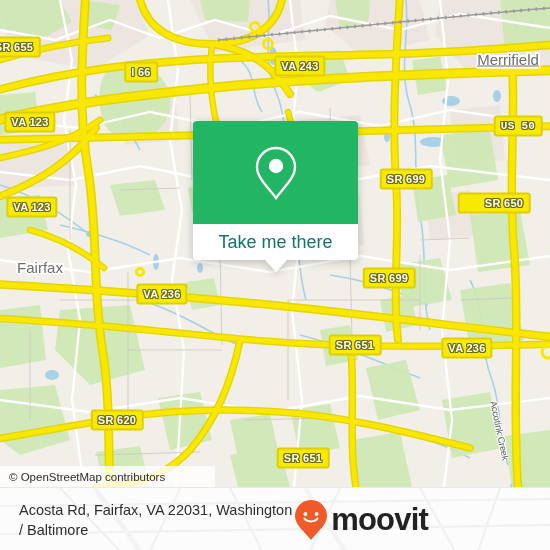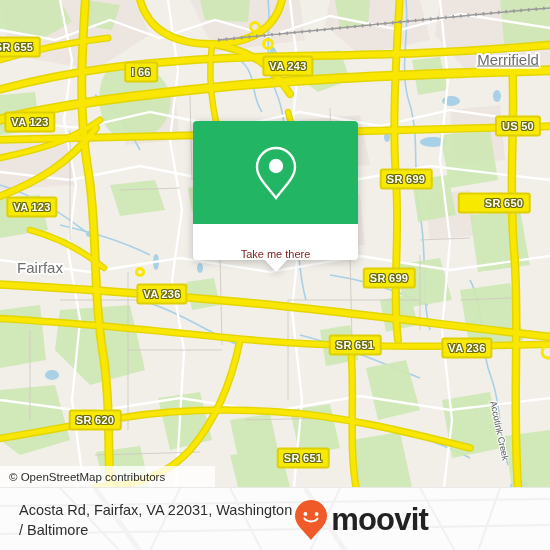--- a/index.html
+++ b/index.html
@@ -86,24 +86,24 @@
     border-radius: 4px 4px 0 0;
     display: flex;
     align-items: center;
     justify-content: center;
   }
   #callout-bottom {
     background: #ffffff;
     height: 36px;
     border-radius: 0 0 4px 4px;
     display: flex;
-    align-items: flex-end;
+    align-items: center;
     justify-content: center;
-    color: #7f1d1d;
-    font-size: 11px;
+    color: #0f766e;
+    font-size: 18px;
   }
   #callout-tail {
     position: absolute;
     left: 50%;
     top: 139px;
     width: 0; height: 0;
     transform: translateX(-50%);
     border-left: 11px solid transparent;
     border-right: 11px solid transparent;
     border-top: 12px solid #ffffff;
@@ -356,31 +356,31 @@
           <circle cx="255" cy="27" r="4.5"></circle>
           <circle cx="268" cy="44" r="4.5"></circle>
           <circle cx="140" cy="272" r="3.6"></circle>
           <circle cx="548" cy="352" r="6"></circle>
         </g>
       </g>
     </svg>
 
     <div class="shield" style="left:14px;  top:47px;">SR 655</div>
     <div class="shield" style="left:141px; top:72px;">I 66</div>
-    <div class="shield" style="left:288px; top:66px;">VA 243</div>
+    <div class="shield" style="left:300px; top:66px;">VA 243</div>
     <div class="shield" style="left:30px;  top:122px;">VA 123</div>
-    <div class="shield" style="left:518px; top:126px;">US 50</div>
+    <div class="shield" style="left:518px; top:126px;font-family:Liberation Mono, monospace;">US 50</div>
     <div class="shield" style="left:32px;  top:207px;">VA 123</div>
     <div class="shield" style="left:406px; top:179px;">SR 699</div>
     <div class="shield" style="left:494px; top:203px;padding-left:25px;">SR 650</div>
     <div class="shield" style="left:389px; top:278px;">SR 699</div>
     <div class="shield" style="left:162px; top:294px;">VA 236</div>
     <div class="shield" style="left:355px; top:345px;">SR 651</div>
     <div class="shield" style="left:467px; top:348px;">VA 236</div>
-    <div class="shield" style="left:95px; top:420px;">SR 620</div>
+    <div class="shield" style="left:117px; top:420px;">SR 620</div>
     <div class="shield" style="left:303px; top:458px;">SR 651</div>
 
     <div class="place-label" style="left:508px; top:59px;text-decoration:underline;">Merrifield</div>
     <div class="place-label" style="left:40px; top:267px;">Fairfax</div>
 
     <div class="creek-label" style="left:498px; top:400px; transform: rotate(78deg); transform-origin: left top;">Accotink Creek</div>
 
     <div id="callout">
       <div id="callout-top" style="background:#22b563;">
         <svg width="44" height="56" viewBox="0 0 44 56">

